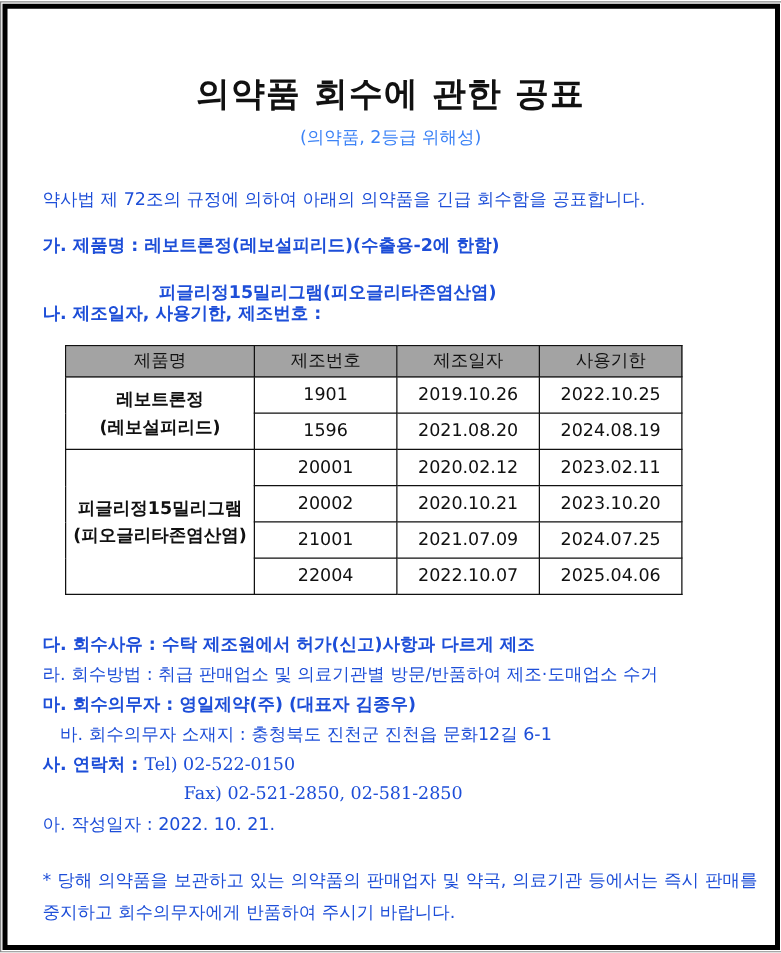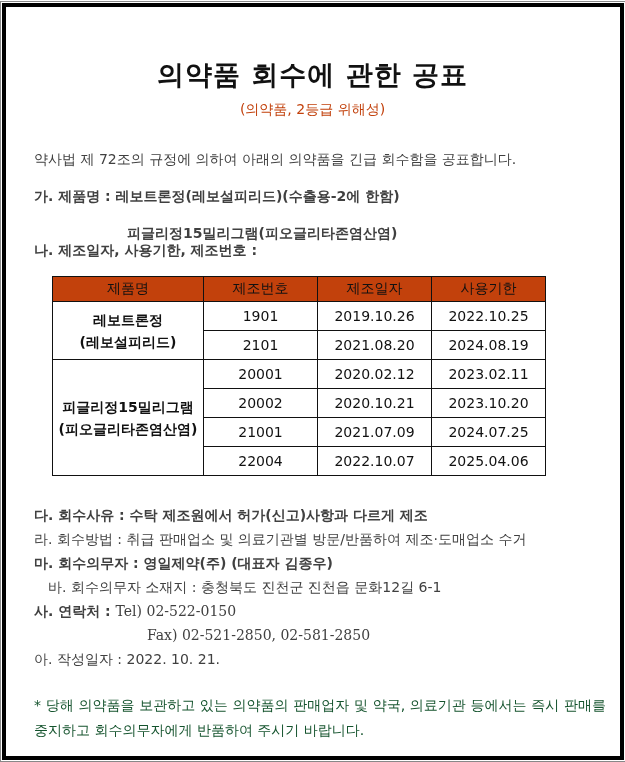--- a/index.html
+++ b/index.html
@@ -3,32 +3,32 @@
 <meta charset="utf-8">
 <style>
   html, body { margin:0; padding:0; background:#fff; }
   body { width:625px; height:762px; position:relative; overflow:hidden;
          font-family: "DejaVu Sans", "Liberation Sans", sans-serif; color:#111; }
   .frame { position:absolute; left:2px; top:3px; width:614px; height:749px;
            border:4px solid #000; outline:1px solid #888; outline-offset:1px; background:#fff; }
   .title { position:absolute; left:0; right:0; top:57px; text-align:center;
            font-size:27px; font-weight:bold; letter-spacing:1px; }
   .subtitle { position:absolute; left:0; right:0; top:101px; text-align:center;
-              font-size:14px; color:#c2410c; }
-  .line { position:absolute; left:34px; font-size:14px; white-space:nowrap; color:#404040; }
+              font-size:14px; color:#3b82f6; }
+  .line { position:absolute; left:34px; font-size:14px; white-space:nowrap; color:#1d4ed8; }
   .bold { font-weight:bold; }
   .serif { font-family: "DejaVu Serif", "Liberation Serif", serif; }
   table { position:absolute; left:52px; top:276px; border-collapse:collapse;
           font-size:14px; }
   th, td { border:1px solid #111; text-align:center; padding:0; height:28px; }
-  th { background:#c2410c; font-weight:normal; height:24px; }
+  th { background:#a3a3a3; font-weight:normal; height:24px; }
   td.prod { line-height:22px; }
   .c1 { width:150px; } .c2 { width:113px; } .c3 { width:113px; } .c4 { width:113px; }
   .note { position:absolute; left:34px; top:693px; width:572px; font-size:14px;
-          line-height:25px; text-align:justify; color:#14532d; }
+          line-height:25px; text-align:justify; color:#1d4ed8; }
 </style>
 </head>
 <body>
 
 <div class="frame"></div>
 
 <div class="title">의약품 회수에 관한 공표</div>
 <div class="subtitle">(의약품, 2등급 위해성)</div>
 
 <div class="line" style="top:151px;">약사법 제 72조의 규정에 의하여 아래의 의약품을 긴급 회수함을 공표합니다.</div>
@@ -52,21 +52,21 @@
     <tr>
       <td class="prod bold" rowspan="2">
         <div>레보트론정</div>
         <div>(레보설피리드)</div>
       </td>
       <td>1901</td>
       <td>2019.10.26</td>
       <td>2022.10.25</td>
     </tr>
     <tr>
-      <td>2101</td>
+      <td>1596</td>
       <td>2021.08.20</td>
       <td>2024.08.19</td>
     </tr>
     <tr>
       <td class="prod bold" rowspan="4">
         <div>피글리정15밀리그램</div>
         <div>(피오글리타존염산염)</div>
       </td>
       <td>20001</td>
       <td>2020.02.12</td>

